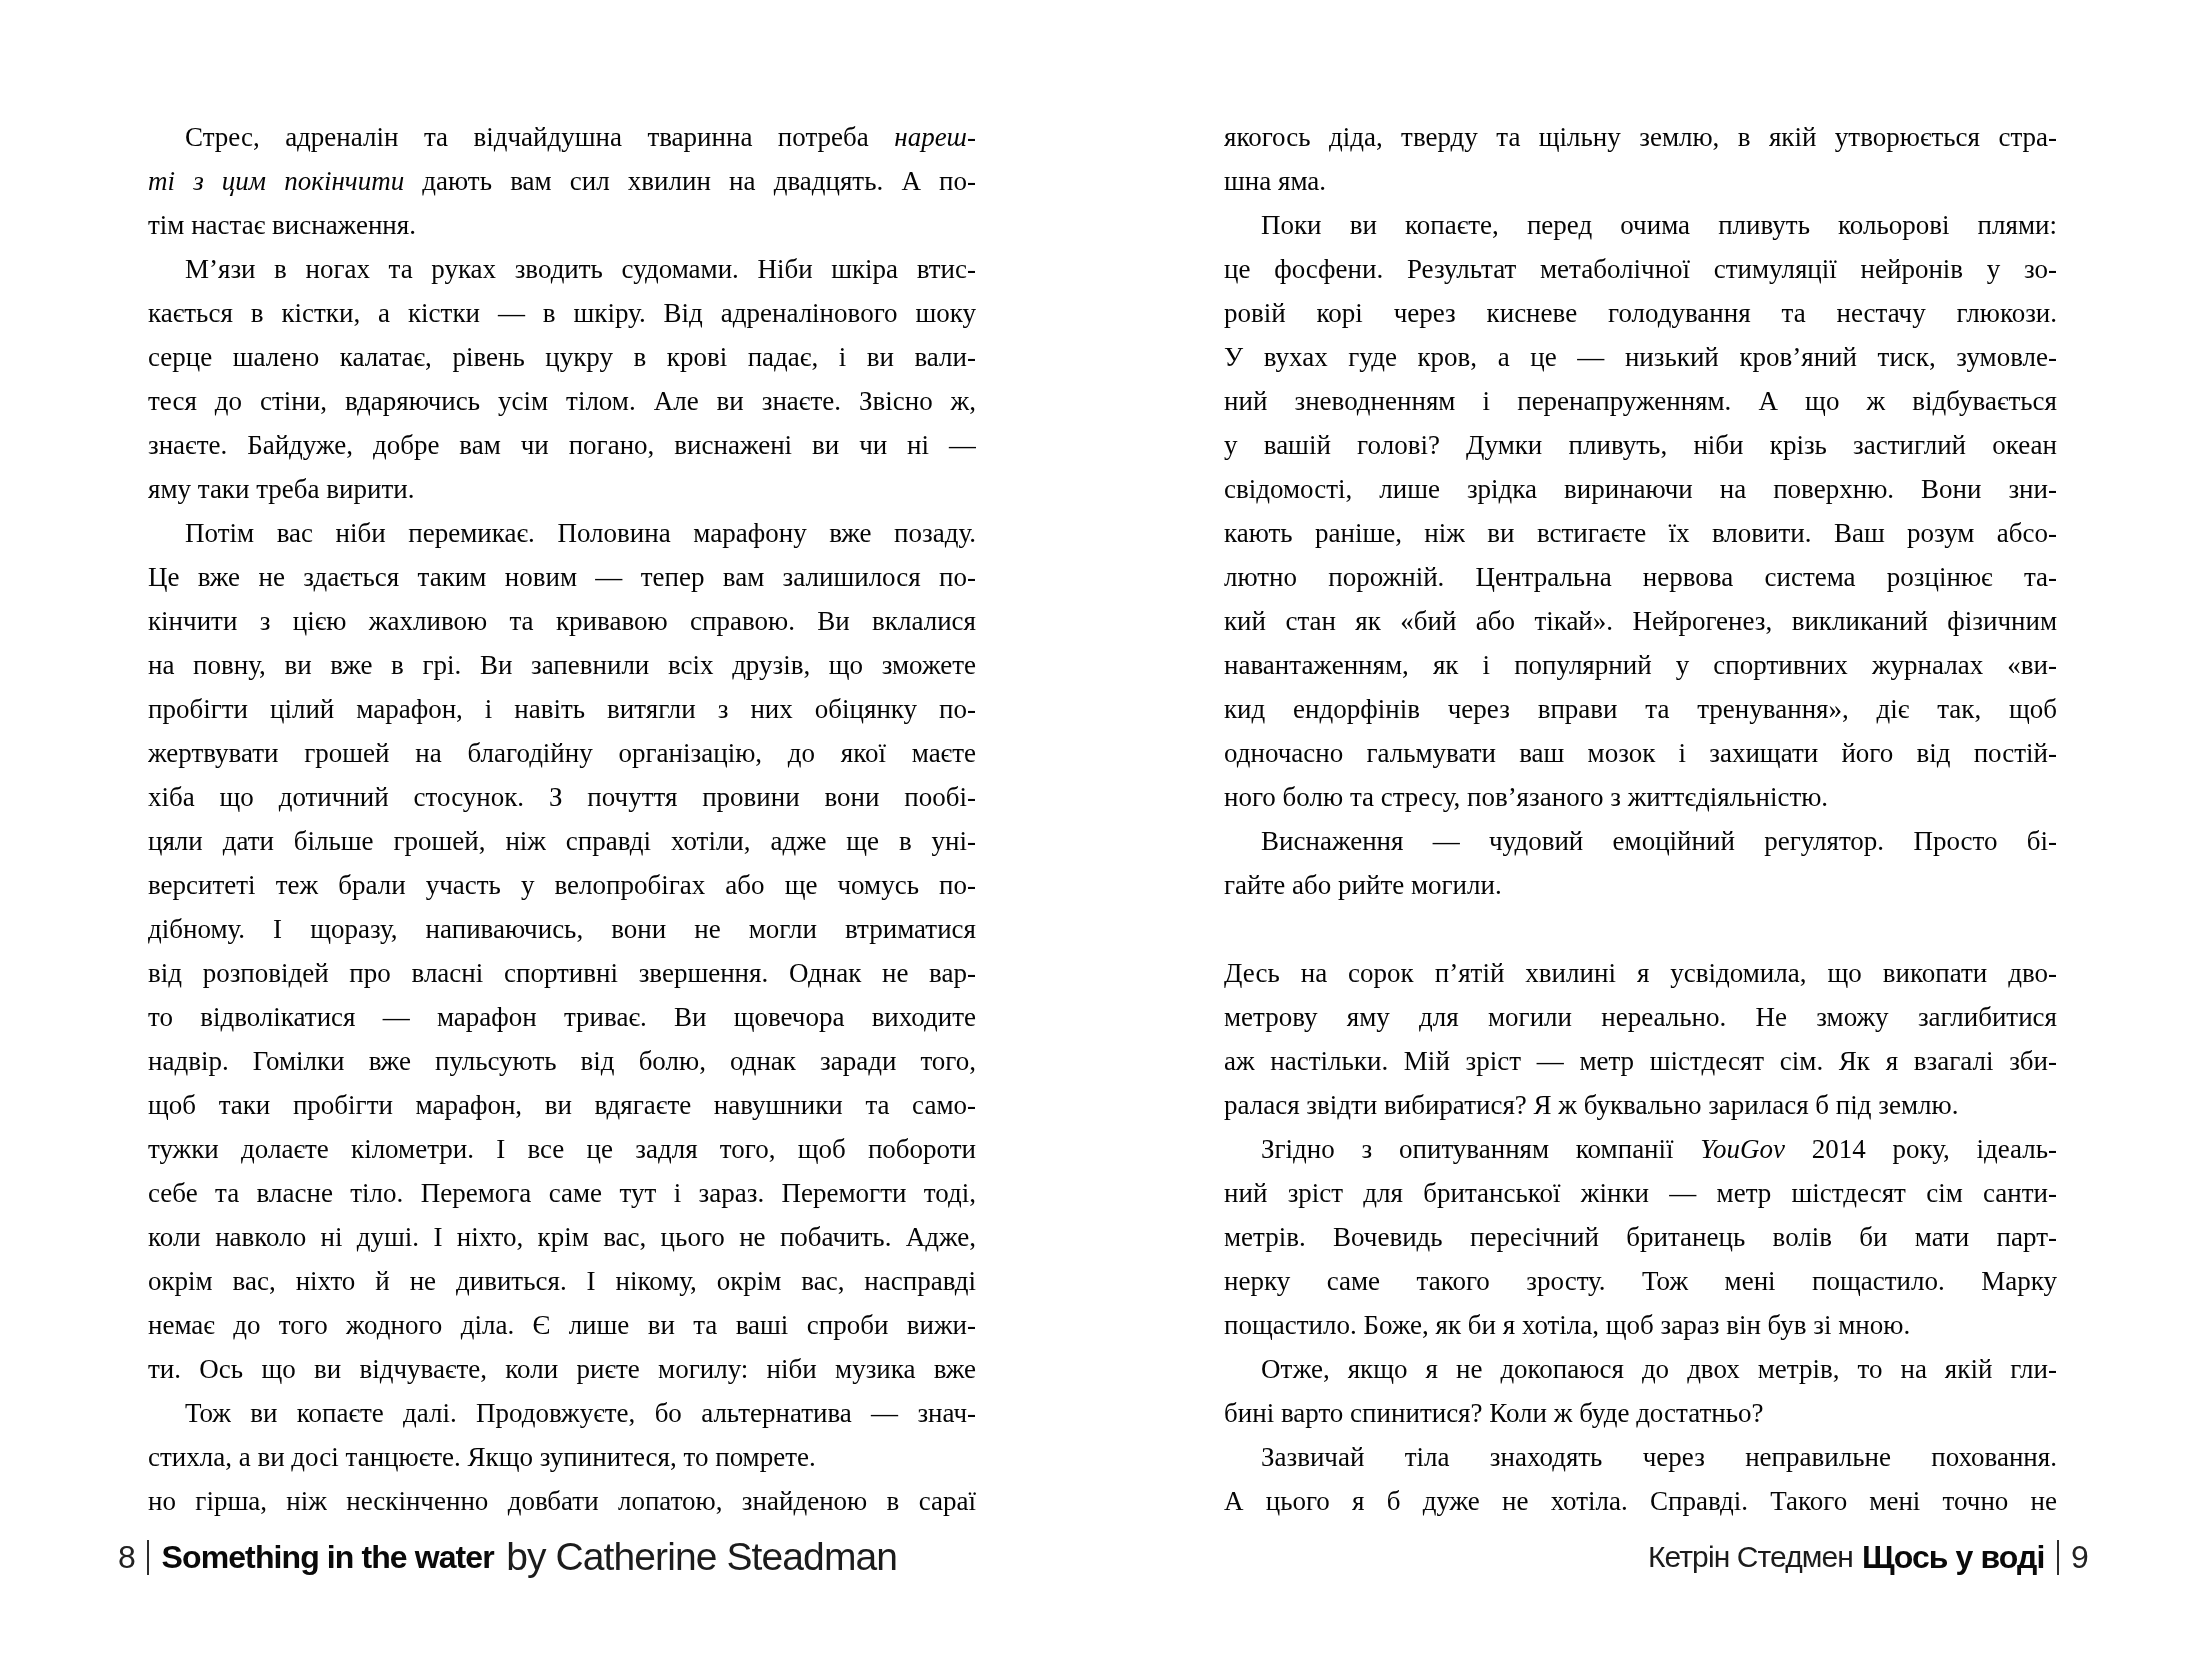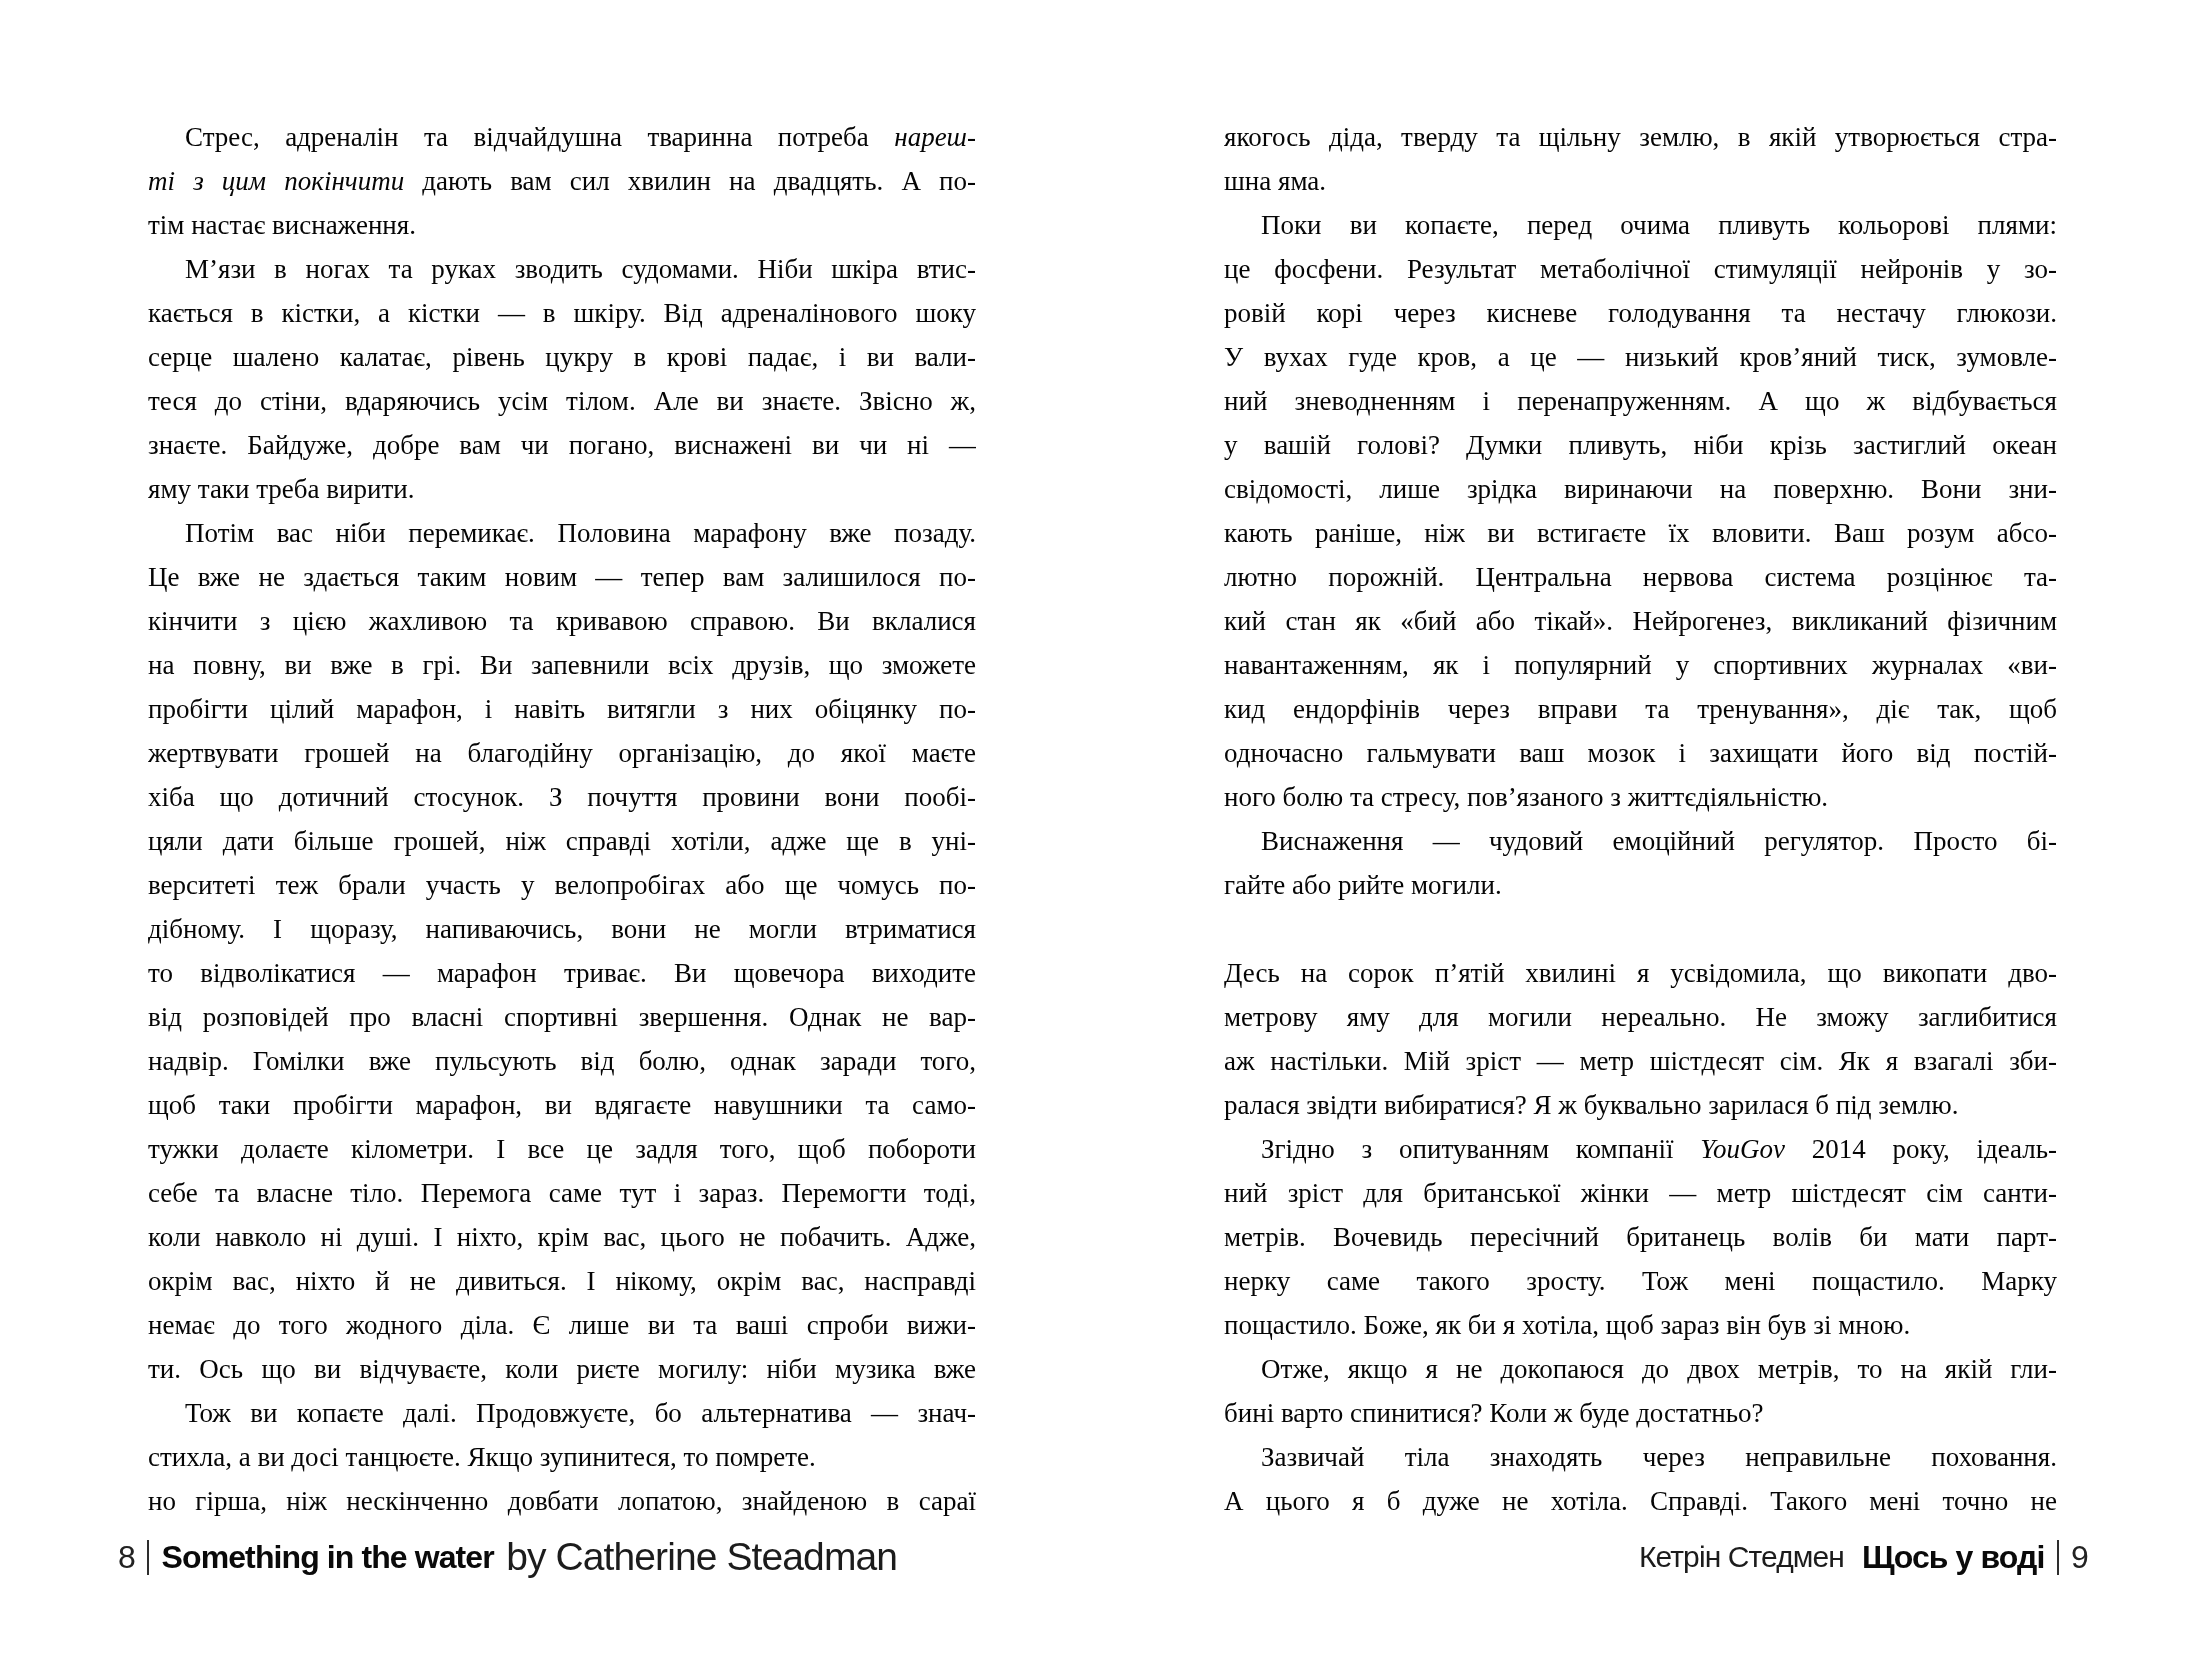--- a/index.html
+++ b/index.html
@@ -68,21 +68,21 @@
   }
   .rule {
     width: 1.9px;
     height: 35px;
     background: #2e2e2e;
     margin: 0 12.4px;
     flex: 0 0 auto;
   }
   .ftitle  { font-weight: 700; font-size: 32px; color: #0a0a0a; }
   .fbyline { margin-left: 12.4px; font-size: 39px; font-weight: 400; color: #1c1c1c; }
-  .fauthor { margin-right: 18px; font-size: 30px; font-weight: 400; color: #1c1c1c; }
+  .fauthor { margin-right: 9px; font-size: 30px; font-weight: 400; color: #1c1c1c; }
 </style>
 </head>
 <body>
 
 <div class="spread">
 
   <section class="page left">
     <div class="textblock">
         <div class="line indent"><span>Стрес, адреналін та відчайдушна тваринна потреба </span><span class="it">нареш-</span></div>
         <div class="line"><span class="it">ті з цим покінчити</span><span> дають вам сил хвилин на двадцять. А по-</span></div>
@@ -96,22 +96,22 @@
         <div class="line indent"><span>Потім вас ніби перемикає. Половина марафону вже позаду.</span></div>
         <div class="line"><span>Це вже не здається таким новим — тепер вам залишилося по-</span></div>
         <div class="line"><span>кінчити з цією жахливою та кривавою справою. Ви вклалися</span></div>
         <div class="line"><span>на повну, ви вже в грі. Ви запевнили всіх друзів, що зможете</span></div>
         <div class="line"><span>пробігти цілий марафон, і навіть витягли з них обіцянку по-</span></div>
         <div class="line"><span>жертвувати грошей на благодійну організацію, до якої маєте</span></div>
         <div class="line"><span>хіба що дотичний стосунок. З почуття провини вони пообі-</span></div>
         <div class="line"><span>цяли дати більше грошей, ніж справді хотіли, адже ще в уні-</span></div>
         <div class="line"><span>верситеті теж брали участь у велопробігах або ще чомусь по-</span></div>
         <div class="line"><span>дібному. І щоразу, напиваючись, вони не могли втриматися</span></div>
+        <div class="line"><span>від розповідей про власні спортивні звершення. Однак не вар-</span></div>
         <div class="line"><span>то відволікатися — марафон триває. Ви щовечора виходите</span></div>
-        <div class="line"><span>від розповідей про власні спортивні звершення. Однак не вар-</span></div>
         <div class="line"><span>надвір. Гомілки вже пульсують від болю, однак заради того,</span></div>
         <div class="line"><span>щоб таки пробігти марафон, ви вдягаєте навушники та само-</span></div>
         <div class="line"><span>тужки долаєте кілометри. І все це задля того, щоб побороти</span></div>
         <div class="line"><span>себе та власне тіло. Перемога саме тут і зараз. Перемогти тоді,</span></div>
         <div class="line"><span>коли навколо ні душі. І ніхто, крім вас, цього не побачить. Адже,</span></div>
         <div class="line"><span>окрім вас, ніхто й не дивиться. І нікому, окрім вас, насправді</span></div>
         <div class="line"><span>немає до того жодного діла. Є лише ви та ваші спроби вижи-</span></div>
         <div class="line"><span>ти. Ось що ви відчуваєте, коли риєте могилу: ніби музика вже</span></div>
         <div class="line indent"><span>Тож ви копаєте далі. Продовжуєте, бо альтернатива — знач-</span></div>
         <div class="line end"><span>стихла, а ви досі танцюєте. Якщо зупинитеся, то помрете.</span></div>

